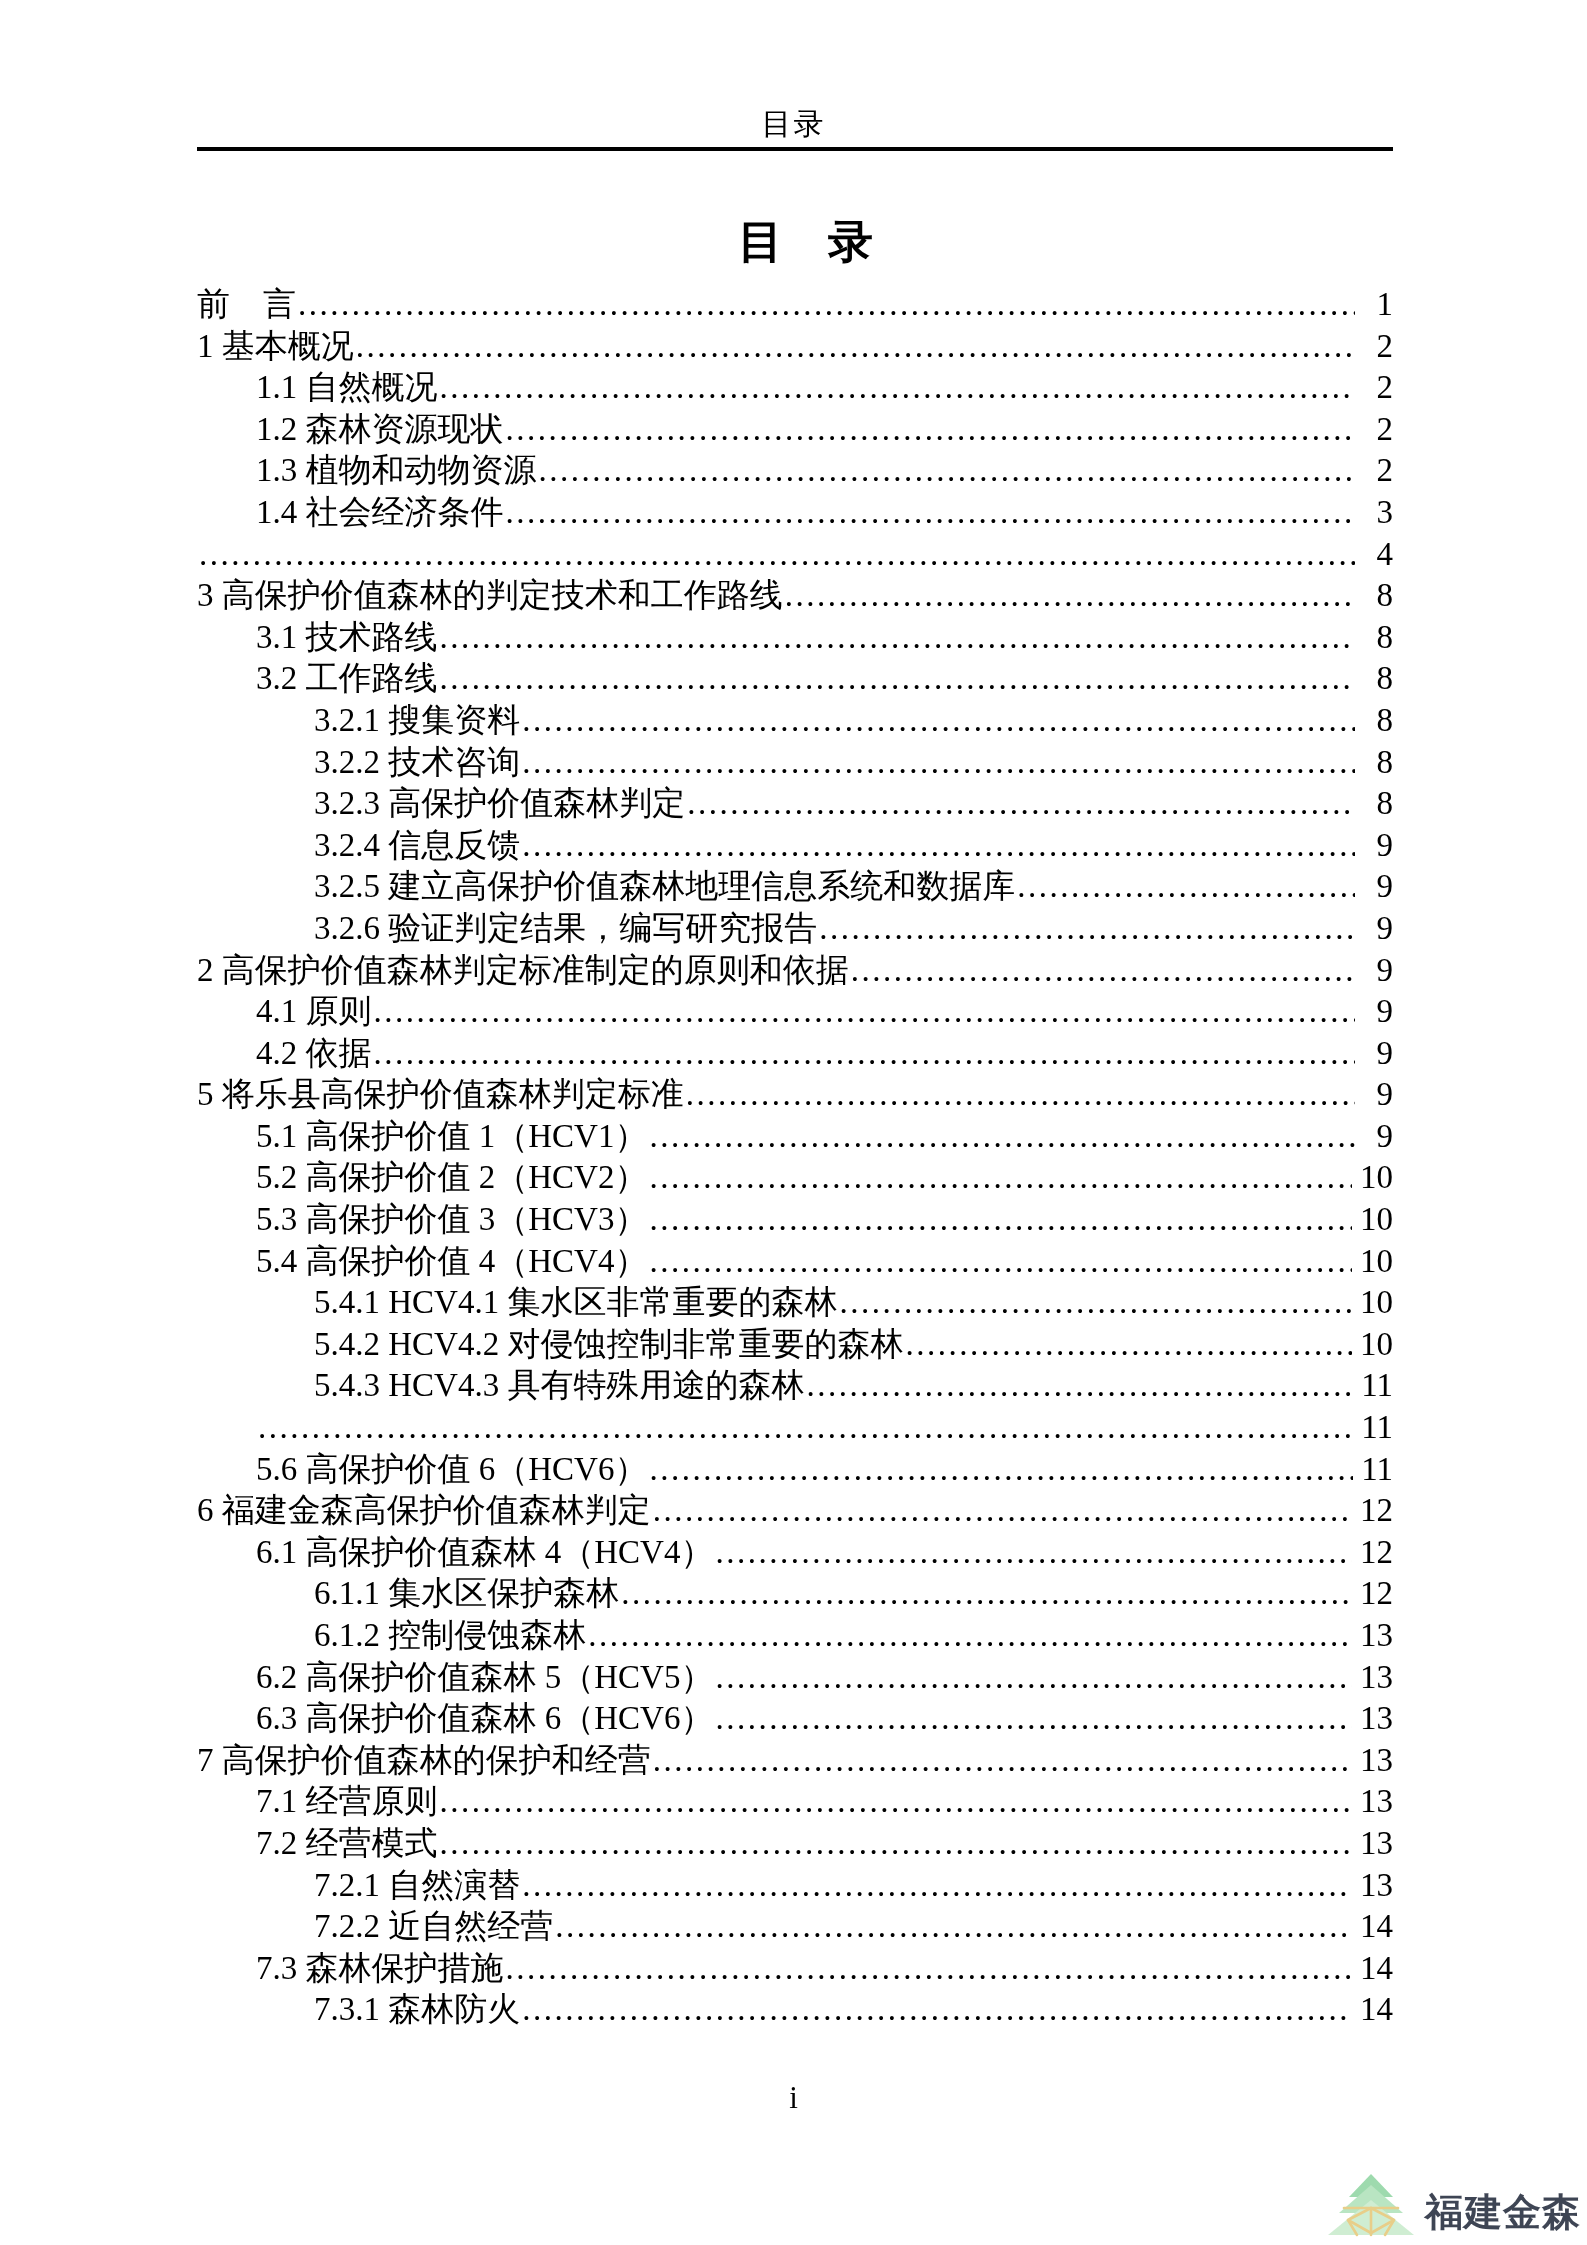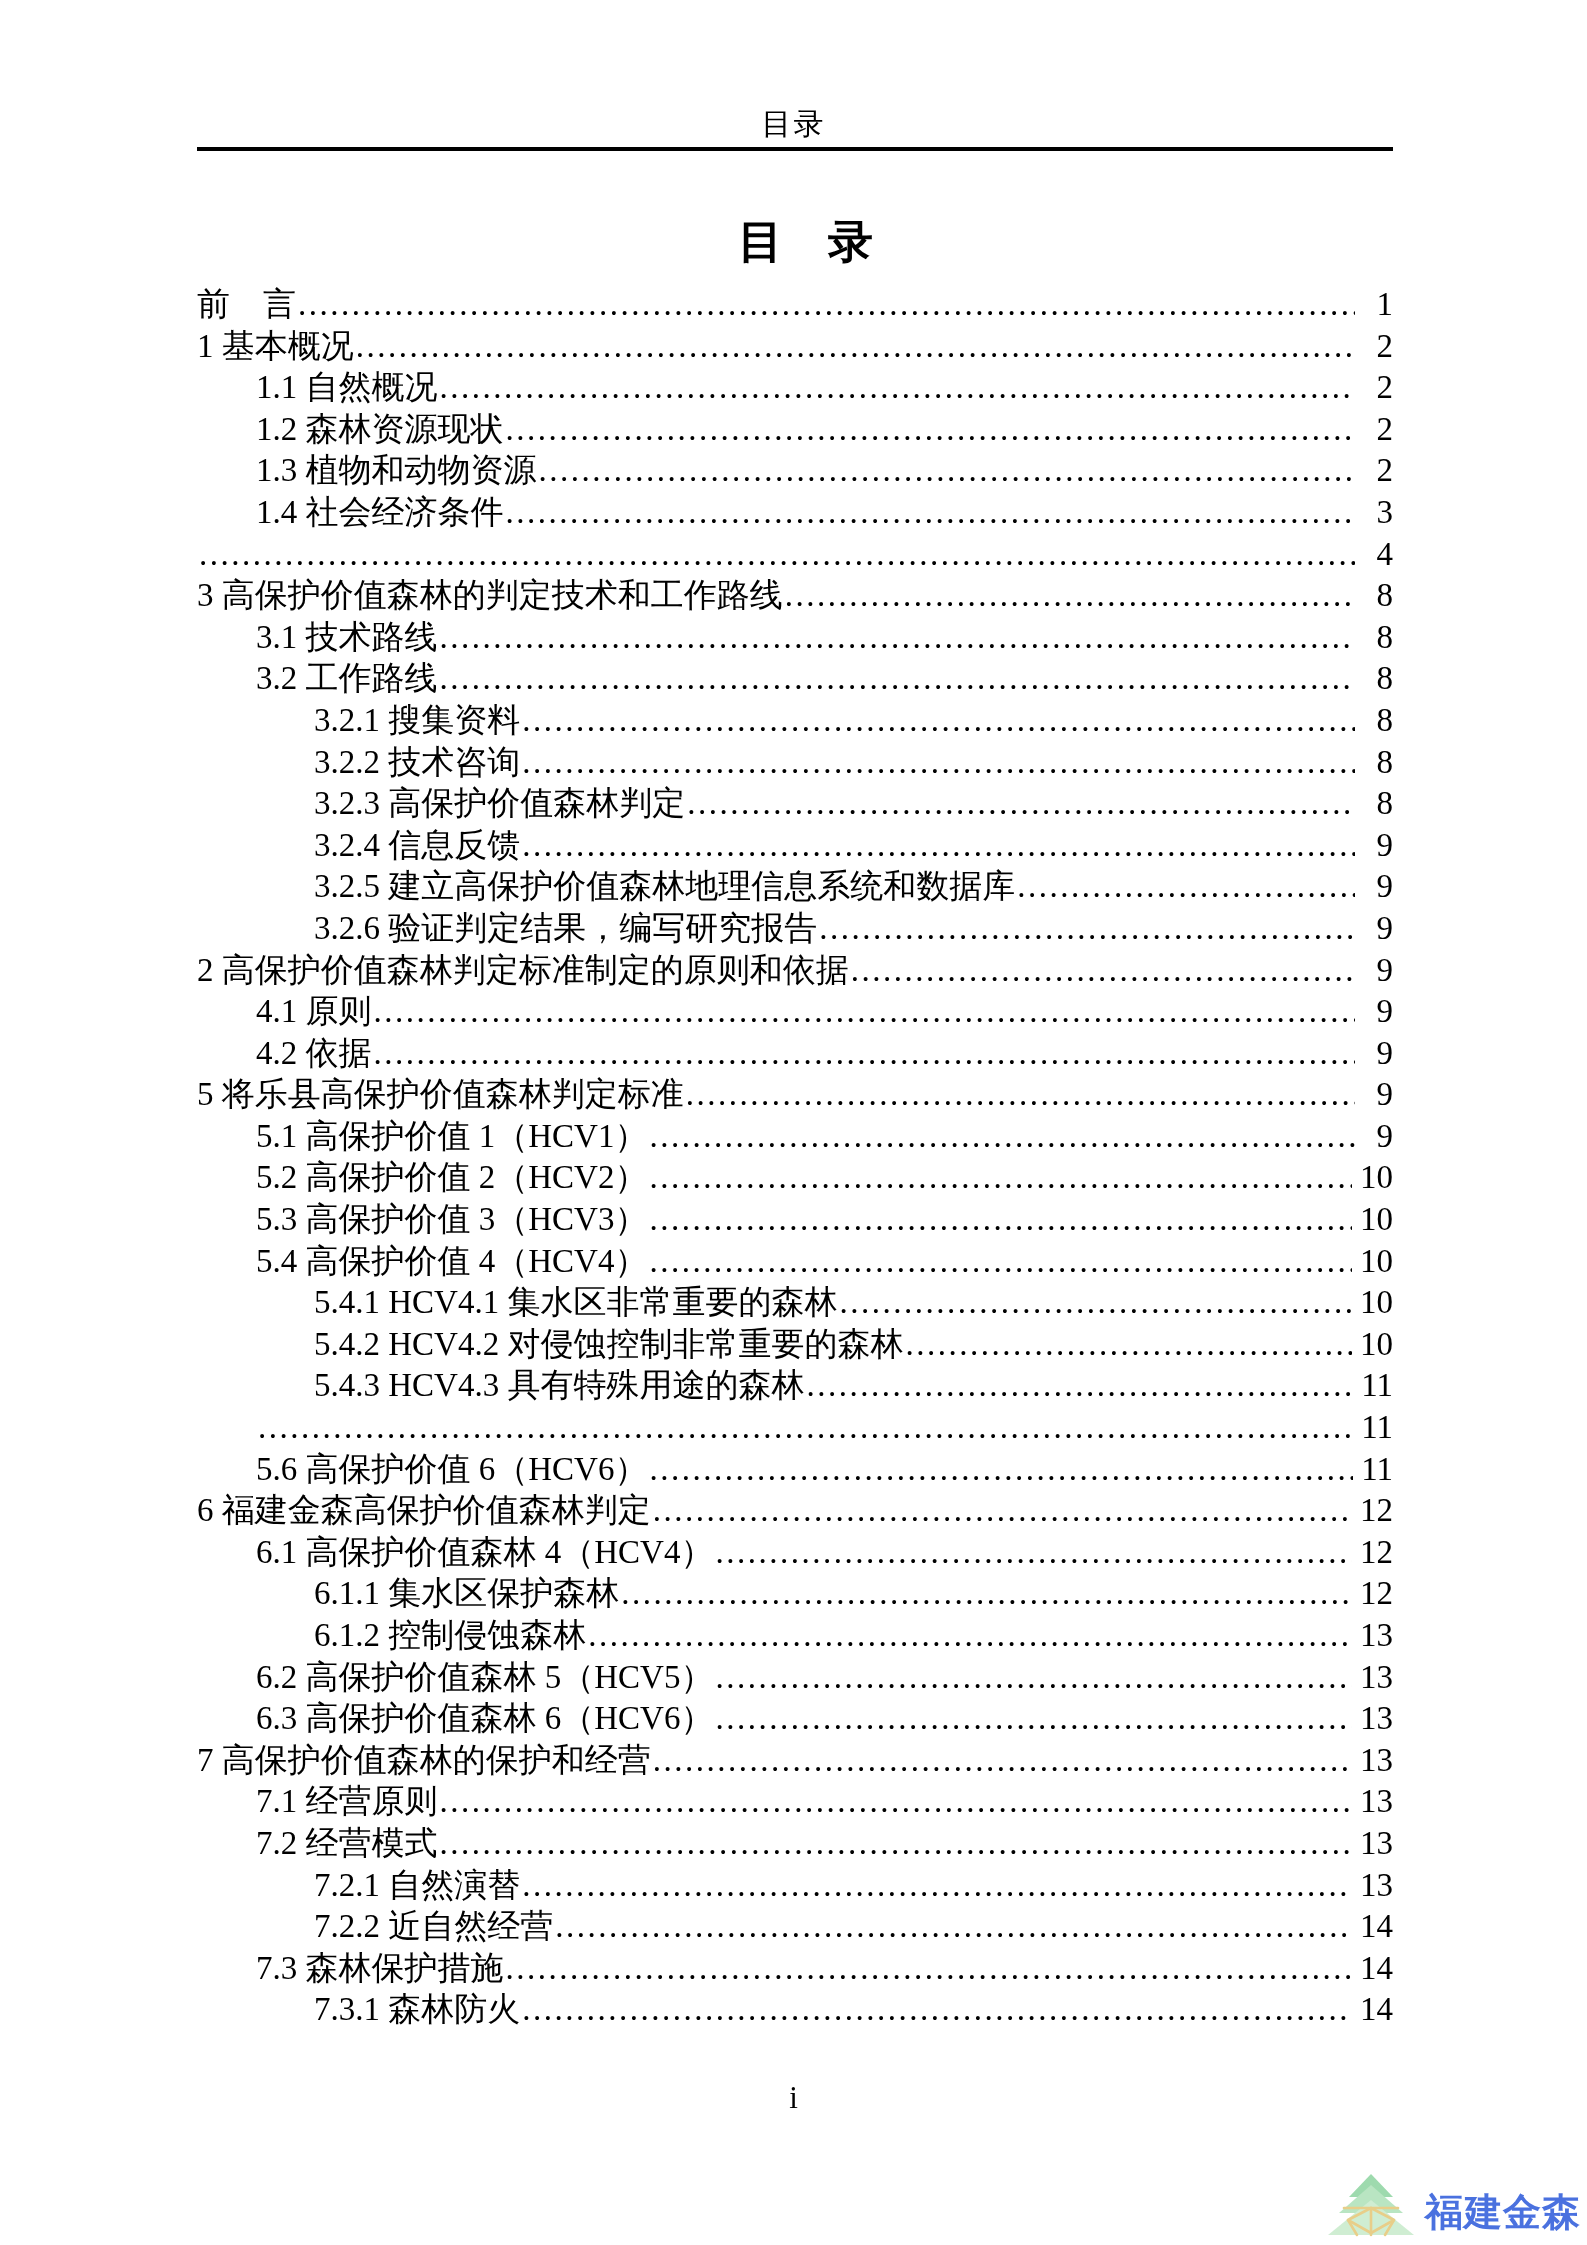--- a/index.html
+++ b/index.html
@@ -49,21 +49,21 @@
     text-align:center; font-size:31px;
   }
   .logo {
     position:absolute; right:6px; bottom:8px;
     display:flex; align-items:flex-end; gap:10px;
     opacity:0.8;
   }
   .logo-text {
     font-family:"Liberation Sans","DejaVu Sans",sans-serif;
     font-weight:bold; font-size:38px; line-height:1.3;
-    color:#1d4ed8; letter-spacing:1px;
+    color:#0f172a; letter-spacing:1px;
   }
 </style>
 </head>
 <body>
 
 <div class="running-header">
   <span>目录</span>
 </div>
 
 <div class="header-rule"></div>

